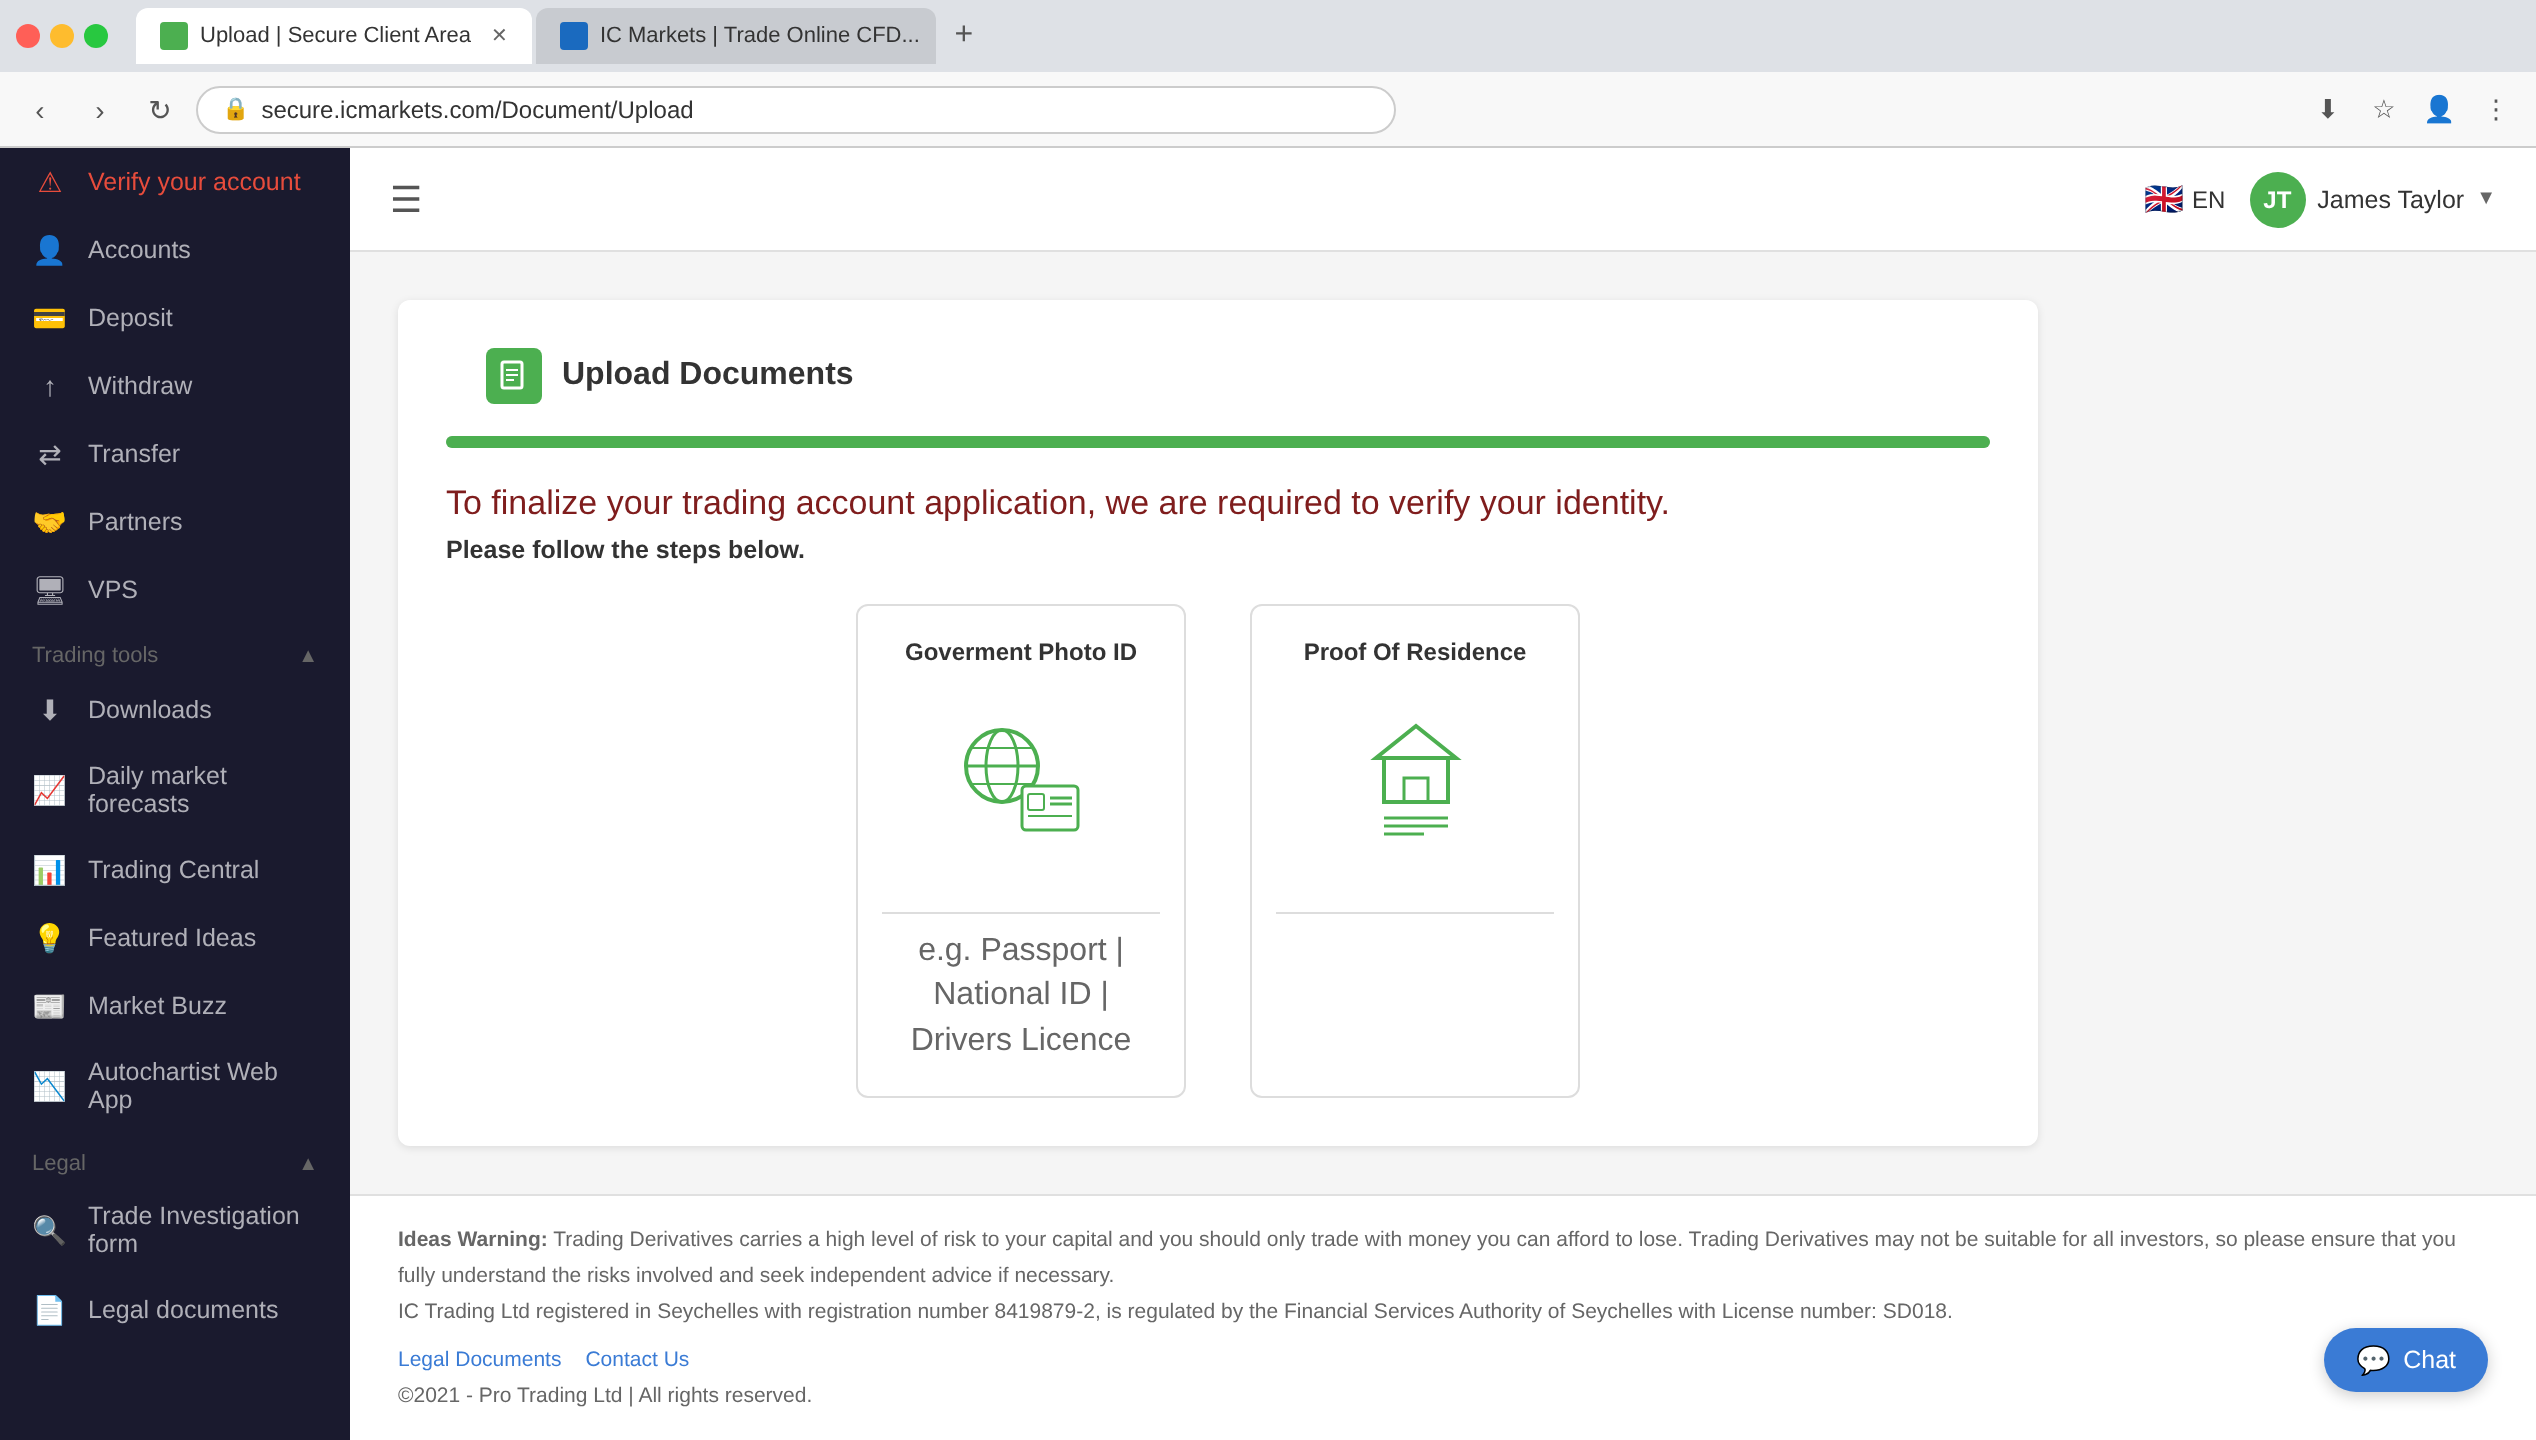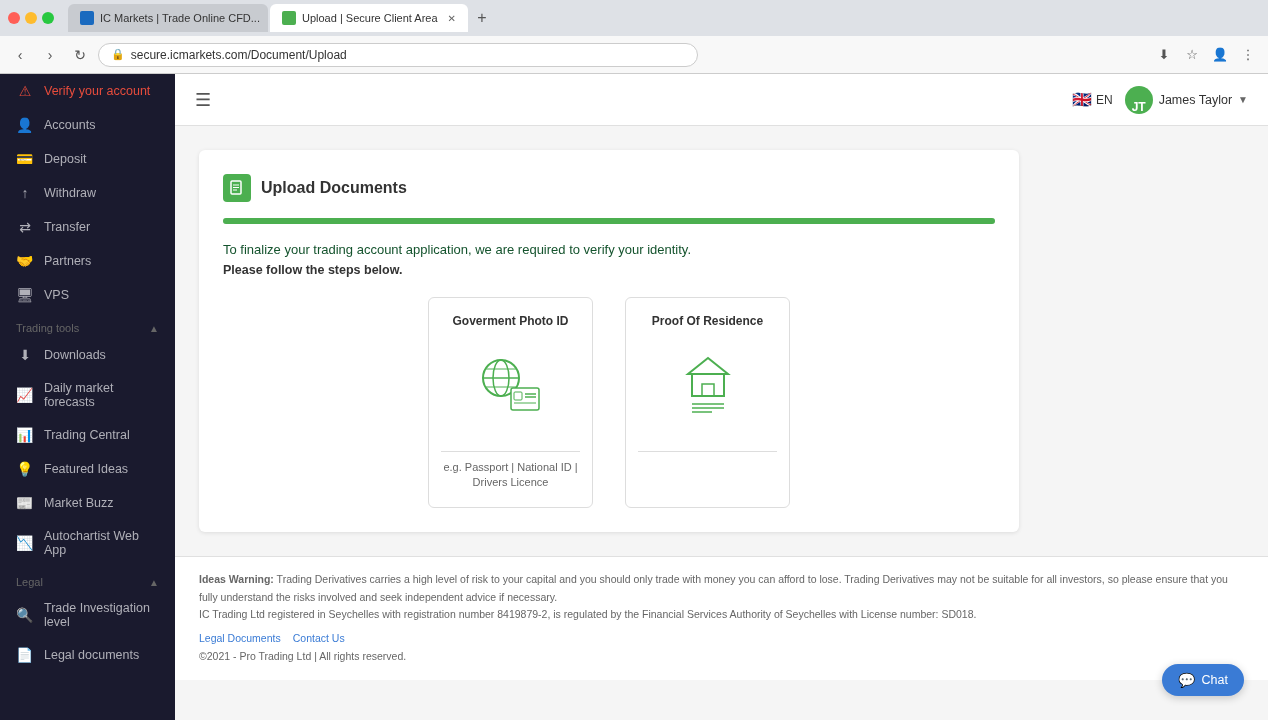--- a/index.html
+++ b/index.html
@@ -42,44 +42,44 @@
     .sidebar-item { display: flex; align-items: center; gap: 10px; padding: 9px 16px; cursor: pointer; color: #b0b0b8; font-size: 12.5px; text-decoration: none; }
     .sidebar-item.highlight { color: #e74c3c; }
     .sidebar-icon { font-size: 14px; width: 18px; text-align: center; flex-shrink: 0; }
 
     .sidebar-section { padding: 10px 16px 4px; color: #666; font-size: 11px; display: flex; justify-content: space-between; align-items: center; }
     .section-toggle { cursor: pointer; font-size: 10px; }
     .header-right { display: flex; align-items: center; gap: 12px; }
     .lang-selector { display: flex; align-items: center; gap: 4px; font-size: 12px; color: #333; cursor: pointer; }
     .flag { font-size: 16px; }
     .user-btn { display: flex; align-items: center; gap: 6px; cursor: pointer; font-size: 12.5px; color: #333; }
-    .user-avatar { width: 28px; height: 28px; border-radius: 50%; background: #4CAF50; display: flex; align-items: flex-end; justify-content: center; color: #fff; font-size: 12px; font-weight: 600; }
+    .user-avatar { width: 28px; height: 28px; border-radius: 50%; background: #4CAF50; display: flex; align-items: center; justify-content: center; color: #fff; font-size: 12px; font-weight: 600; }
     .chevron { font-size: 10px; color: #666; }
 
     
     .main { flex: 1; overflow-y: auto; background: #f5f5f5; }
     .main-header { background: #fff; border-bottom: 1px solid #e0e0e0; height: 52px; display: flex; align-items: center; padding: 0 20px; }
     .hamburger { background: transparent; border: none; cursor: pointer; font-size: 18px; color: #555; margin-right: 12px; }
 
     .content { padding: 24px; }
 
     .upload-card { background: #fff; border-radius: 6px; box-shadow: 0 1px 4px rgba(0,0,0,0.1); padding: 24px; max-width: 820px; }
-    .upload-title { display: flex; align-items: center; gap: 10px; font-size: 16px; font-weight: 600; color: #333; margin-bottom: 16px; }
+    .upload-title { display: flex; align-items: center; gap: 10px; font-size: 16px; font-weight: 600; color: #333; margin-bottom: 16px; margin-left: 20px; }
     .title-icon { width: 28px; height: 28px; background: #4CAF50; border-radius: 4px; display: flex; align-items: center; justify-content: center; color: #fff; font-size: 14px; }
     .progress-bar-container { height: 6px; background: #e0e0e0; border-radius: 3px; margin-bottom: 18px; }
     .progress-bar-fill { height: 100%; background: #4CAF50; border-radius: 3px; }
-    .desc-text { font-size: 13px; color: #14532d; margin-bottom: 6px; }
+    .desc-text { font-size: 17px; color: #7f1d1d; margin-bottom: 6px; }
     .desc-bold { font-weight: 600; font-size: 12.5px; color: #333; margin-bottom: 20px; }
 
     .doc-types { display: flex; gap: 32px; flex-wrap: wrap; justify-content: center; }
     .doc-card { border: 1px solid #ddd; border-radius: 6px; width: 165px; padding: 16px 12px; display: flex; flex-direction: column; align-items: center; cursor: pointer; }
     .doc-card-title { font-size: 12px; font-weight: 600; color: #333; text-align: center; margin-bottom: 16px; }
     .doc-card-icon { margin-bottom: 16px; }
     .doc-divider { width: 100%; height: 1px; background: #ddd; margin: 8px 0; border: none; }
-    .doc-examples { font-size: 11px; color: #666; text-align: center; line-height: 1.4; }
+    .doc-examples { font-size: 16px; color: #666; text-align: center; line-height: 1.4; }
 
     
     .doc-svg { width: 80px; height: 80px; }
 
     
     .footer { background: #fff; border-top: 1px solid #e0e0e0; padding: 14px 24px; font-size: 10.5px; color: #666; line-height: 1.7; }
     .footer-links { display: flex; gap: 12px; margin-top: 6px; }
     .footer-link { color: #3a7bd5; text-decoration: none; font-size: 10.5px; }
 
     
@@ -89,29 +89,29 @@
 </head>
 <body>
 
 <div class="browser-chrome">
   <div class="browser-dots">
     <div class="dot dot-red"></div>
     <div class="dot dot-yellow"></div>
     <div class="dot dot-green"></div>
   </div>
   <div class="browser-tabs">
-    <div class="browser-tab">
-      <div class="tab-favicon ic"></div>
-      <span>IC Markets | Trade Online CFD...</span>
-
-    </div>
     <div class="browser-tab active">
       <div class="tab-favicon"></div>
       <span>Upload | Secure Client Area</span>
       <span class="tab-close">✕</span>
+    </div>
+    <div class="browser-tab">
+      <div class="tab-favicon ic"></div>
+      <span>IC Markets | Trade Online CFD...</span>
+
     </div>
     <button class="new-tab-btn">+</button>
   </div>
 </div>
 
 <div class="address-bar">
   <button class="nav-btn">‹</button>
   <button class="nav-btn">›</button>
   <button class="nav-btn">↻</button>
   <div class="url-bar">
@@ -190,21 +190,21 @@
       <span>Autochartist Web App</span>
     </div>
 
     <div class="sidebar-section">
       <span>Legal</span>
       <span class="section-toggle">▲</span>
     </div>
 
     <div class="sidebar-item">
       <span class="sidebar-icon">🔍</span>
-      <span>Trade Investigation level</span>
+      <span>Trade Investigation form</span>
     </div>
     <div class="sidebar-item">
       <span class="sidebar-icon">📄</span>
       <span>Legal documents</span>
     </div>
     <div class="sidebar-item">
       
       
     </div>
 

